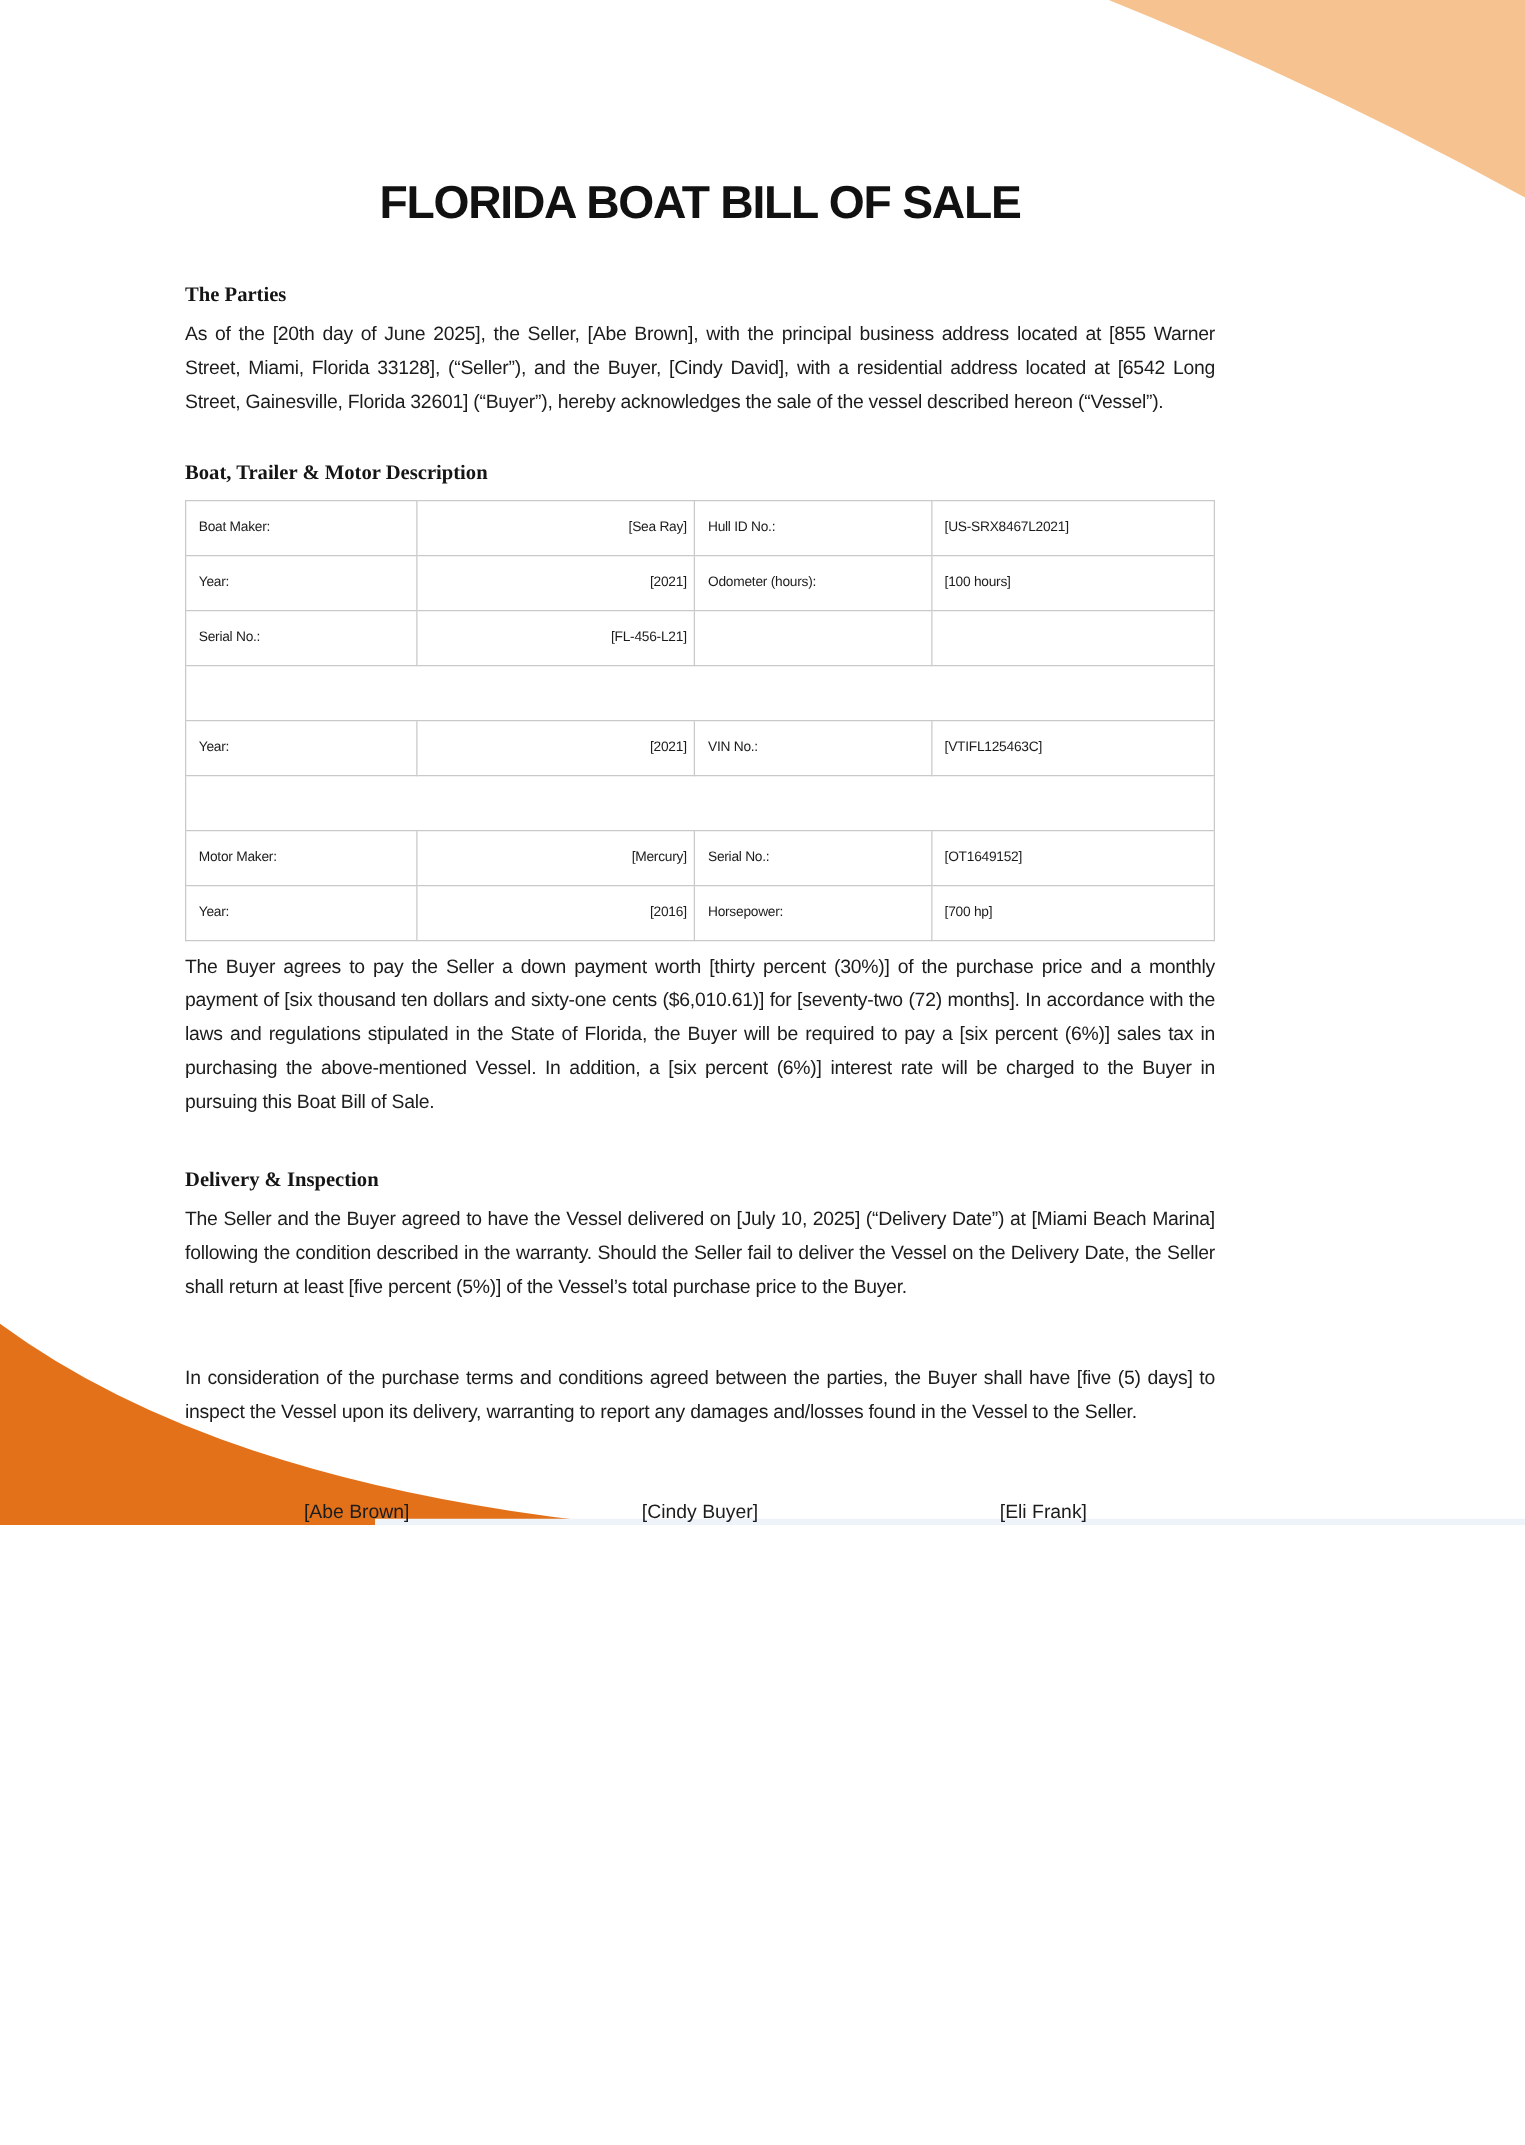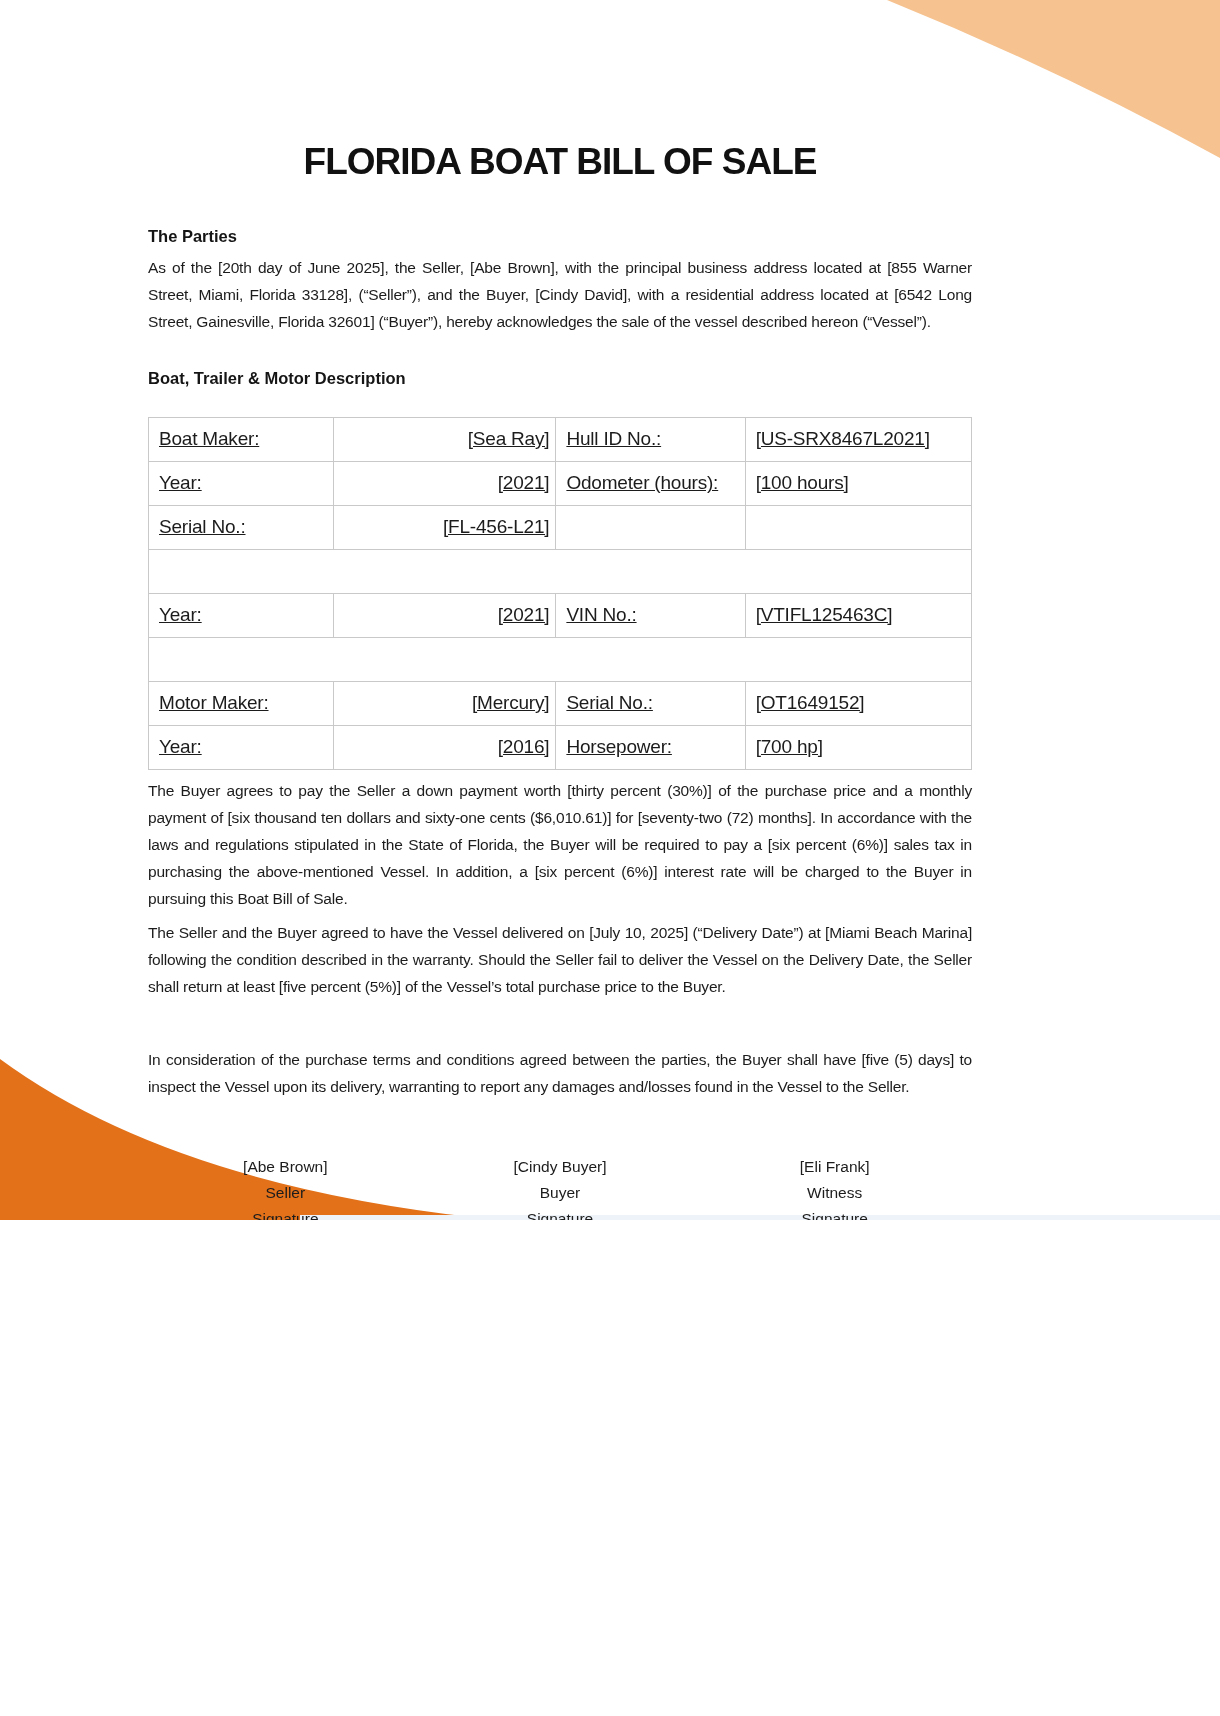--- a/index.html
+++ b/index.html
@@ -33,42 +33,42 @@
     text-align:center;
     color:#111111;
     line-height:1.1;
   }
   .sec-heading{
     font-size:16.5px;
     font-weight:bold;
     color:#151515;
     margin:0;
     line-height:22px;
+    font-family:Liberation Serif, serif;
   }
   .h-parties{margin-top:42px;}
   .h-desc{margin-top:32px;}
   .h-payment{margin-top:36px;}
   .h-delivery{margin-top:38px;}
   .body-par{
     margin:7px 0 0 0;
     font-size:15.5px;
     letter-spacing:-0.2px;
     line-height:27px;
     text-align:justify;
     color:#1c1c1c;
   }
   .par-gap{margin-top:46px;}
   table.desc-table{
     width:100%;
     border-collapse:collapse;
-    margin-top:28px;
-    font-size:19px;
+    margin-top:11px;
+    font-size:11px;
     letter-spacing:-0.2px;
     color:#1c1c1c;
-    text-decoration:underline;
   }
   .desc-table td{
     border:1px solid #c9c9c9;
     height:43px;
     padding:0 6px 0 10px;
     vertical-align:middle;
     background:#ffffff;
   }
   .desc-table td.spacer{
     height:43px;
@@ -156,20 +156,21 @@
           <td class="c1">Year:</td>
           <td class="c2">[2016]</td>
           <td class="c3">Horsepower:</td>
           <td class="c4">[700 hp]</td>
         </tr>
       </tbody>
     </table>
 
     <p class="body-par">The Buyer agrees to pay the Seller a down payment worth [thirty percent (30%)] of the purchase price and a monthly payment of [six thousand ten dollars and sixty-one cents ($6,010.61)] for [seventy-two (72) months]. In accordance with the laws and regulations stipulated in the State of Florida, the Buyer will be required to pay a [six percent (6%)] sales tax in purchasing the above-mentioned Vessel. In addition, a [six percent (6%)] interest rate will be charged to the Buyer in pursuing this Boat Bill of Sale.</p>
 
+    <h2 class="sec-heading h-delivery">Delivery &amp; Inspection</h2>
     <p class="body-par">The Seller and the Buyer agreed to have the Vessel delivered on [July 10, 2025] (“Delivery Date”) at [Miami Beach Marina] following the condition described in the warranty. Should the Seller fail to deliver the Vessel on the Delivery Date, the Seller shall return at least [five percent (5%)] of the Vessel’s total purchase price to the Buyer.</p>
     <p class="body-par par-gap">In consideration of the purchase terms and conditions agreed between the parties, the Buyer shall have [five (5) days] to inspect the Vessel upon its delivery, warranting to report any damages and/losses found in the Vessel to the Seller.</p>
 
     <div class="sig-row">
       <div class="sig-col">
         <div class="sig-name">[Abe Brown]</div>
         <div class="sig-role">Seller</div>
         <div class="sig-label">Signature</div>
       </div>
       <div class="sig-col">

